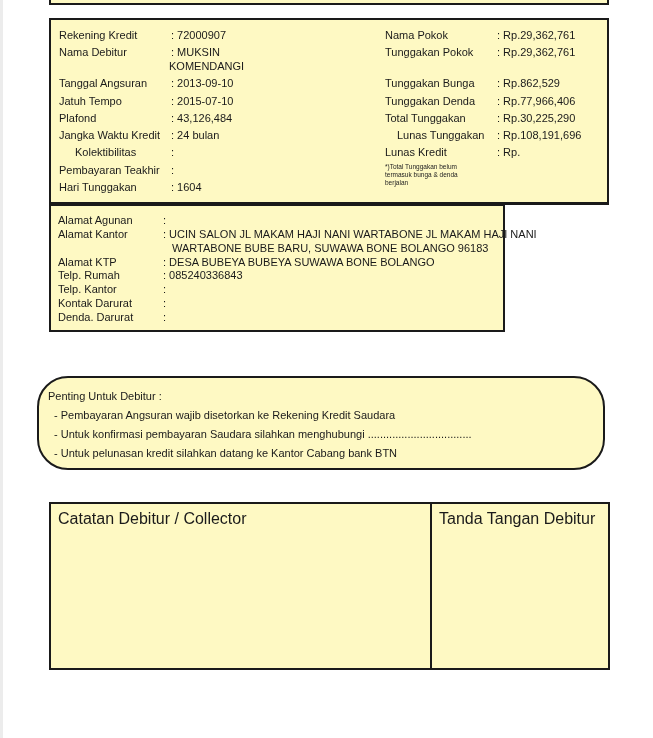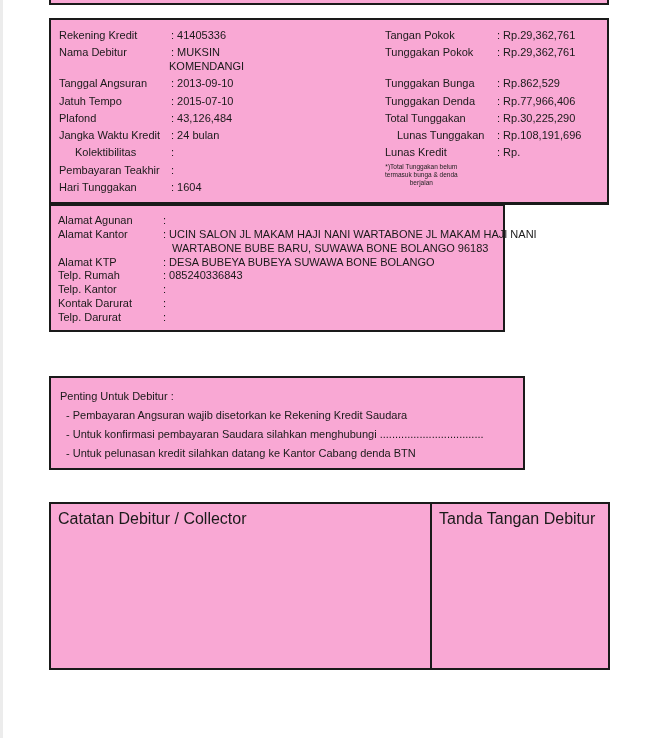--- a/index.html
+++ b/index.html
@@ -18,31 +18,30 @@
     .left-strip {
       position: absolute;
       left: 0; top: 0;
       width: 3px; height: 738px;
       background: #ececec;
     }
     .box {
       position: absolute;
       border: 2px solid #1a1a1a;
       box-sizing: border-box;
-      background: #f9a8d4;
-      text-align: center;
+      background: #fef9c3;
     }
     
     #box-prev { left: 49px; top: -10px; width: 560px; height: 15px; }
     
     #box-credit { left: 49px; top: 18px; width: 560px; height: 187px; border-bottom-width: 3px; }
     
     #box-address { left: 49px; top: 204px; width: 456px; height: 128px; }
     
-    #box-notice { left: 49px; top: 376px; width: 476px; height: 94px; }
+    #box-notice { left: 37px; top: 376px; width: 568px; height: 94px; border-radius: 31px; }
     
     #box-notes { left: 49px; top: 502px; width: 383px; height: 168px; }
     #box-sign { left: 430px; top: 502px; width: 180px; height: 168px; }
 
     .row {
       position: absolute;
       font-size: 11px;
       line-height: 13px;
       white-space: nowrap;
     }
@@ -77,21 +76,21 @@
 <body>
 
 <div class="left-strip"></div>
 
 <div class="box" id="box-prev"></div>
 
 <div class="box" id="box-credit">
 
   <div class="row" style="left:8px; top:9px;">
     <span class="lbl" style="left:0">Rekening Kredit</span>
-    <span class="val" style="left:112px">: 41405336</span>
+    <span class="val" style="left:112px">: 72000907</span>
   </div>
   <div class="row" style="left:8px; top:26px;">
     <span class="lbl" style="left:0">Nama Debitur</span>
     <span class="val" style="left:112px">: MUKSIN</span>
   </div>
   <div class="row" style="left:8px; top:40px;">
     <span class="val" style="left:110px">KOMENDANGI</span>
   </div>
   <div class="row" style="left:8px; top:57px;">
     <span class="lbl" style="left:0">Tanggal Angsuran</span>
@@ -116,21 +115,21 @@
   <div class="row" style="left:8px; top:144px;">
     <span class="lbl" style="left:0">Pembayaran Teakhir</span>
     <span class="val" style="left:112px">:</span>
   </div>
   <div class="row" style="left:8px; top:161px;">
     <span class="lbl" style="left:0">Hari Tunggakan</span>
     <span class="val" style="left:112px">: 1604</span>
   </div>
 
   <div class="row" style="left:334px; top:9px;">
-    <span class="lbl" style="left:0">Tangan Pokok</span>
+    <span class="lbl" style="left:0">Nama Pokok</span>
     <span class="val" style="left:112px">: Rp.29,362,761</span>
   </div>
   <div class="row" style="left:334px; top:26px;">
     <span class="lbl" style="left:0">Tunggakan Pokok</span>
     <span class="val" style="left:112px">: Rp.29,362,761</span>
   </div>
   <div class="row" style="left:334px; top:57px;">
     <span class="lbl" style="left:0">Tunggakan Bunga</span>
     <span class="val" style="left:112px">: Rp.862,529</span>
   </div>
@@ -179,30 +178,30 @@
   </div>
   <div class="addr-row" style="left:7px; top:77px;">
     <span class="lbl" style="left:0">Telp. Kantor</span>
     <span class="val" style="left:105px">:</span>
   </div>
   <div class="addr-row" style="left:7px; top:91px;">
     <span class="lbl" style="left:0">Kontak Darurat</span>
     <span class="val" style="left:105px">:</span>
   </div>
   <div class="addr-row" style="left:7px; top:105px;">
-    <span class="lbl" style="left:0">Telp. Darurat</span>
+    <span class="lbl" style="left:0">Denda. Darurat</span>
     <span class="val" style="left:105px">:</span>
   </div>
 </div>
 
 <div class="box" id="box-notice">
   <div class="notice-line" style="left:9px; top:12px;">Penting Untuk Debitur :</div>
   <div class="notice-line" style="left:15px; top:31px;">- Pembayaran Angsuran wajib disetorkan ke Rekening Kredit Saudara</div>
   <div class="notice-line" style="left:15px; top:50px;">- Untuk konfirmasi pembayaran Saudara silahkan menghubungi ..................................</div>
-  <div class="notice-line" style="left:15px; top:69px;">- Untuk pelunasan kredit silahkan datang ke Kantor Cabang denda BTN</div>
+  <div class="notice-line" style="left:15px; top:69px;">- Untuk pelunasan kredit silahkan datang ke Kantor Cabang bank BTN</div>
 </div>
 
 <div class="box" id="box-notes">
   <div class="box-title" style="left:7px; top:8px;">Catatan Debitur / Collector</div>
 </div>
 <div class="box" id="box-sign">
   <div class="box-title" style="left:7px; top:8px;">Tanda Tangan Debitur</div>
 </div>
 
 </body></html>

